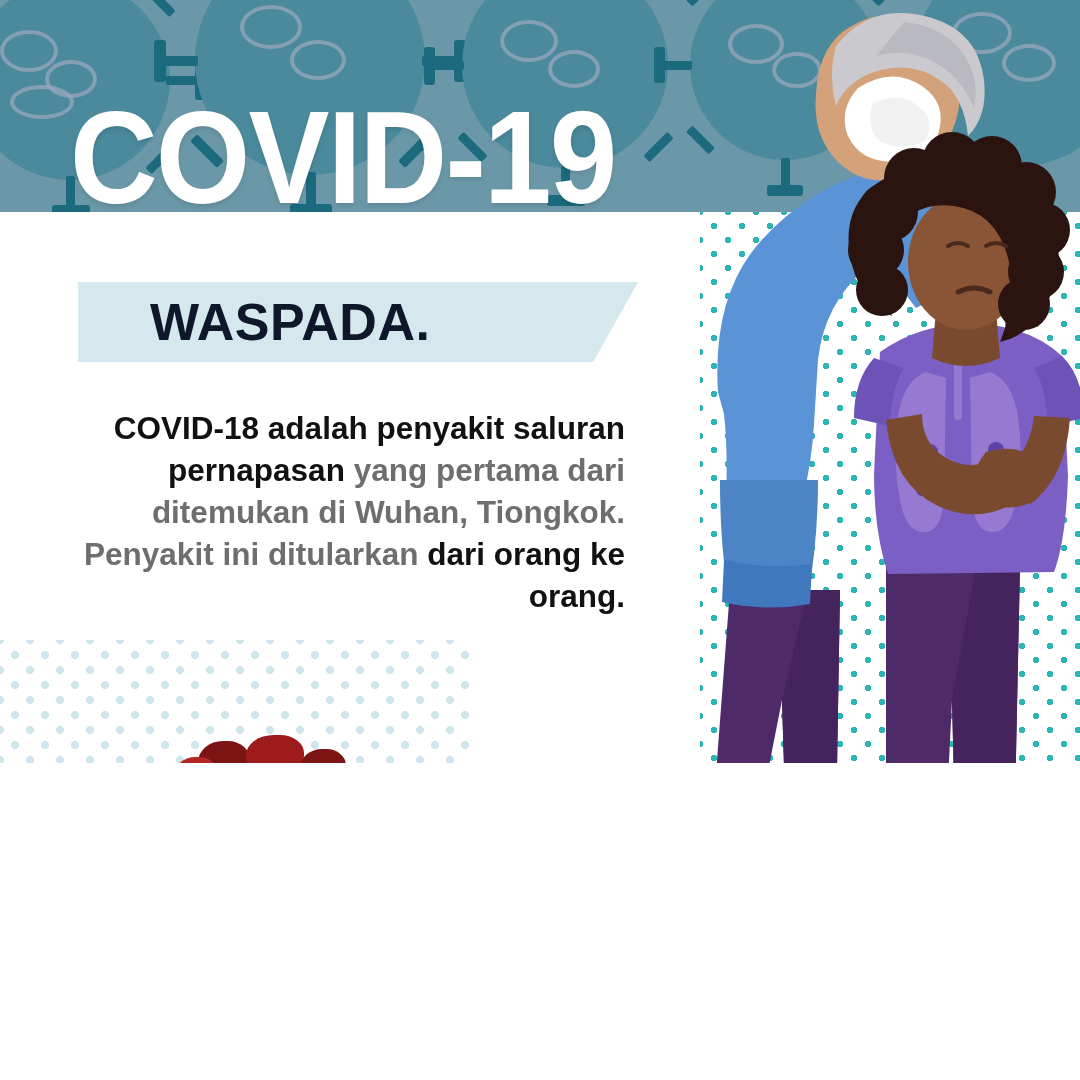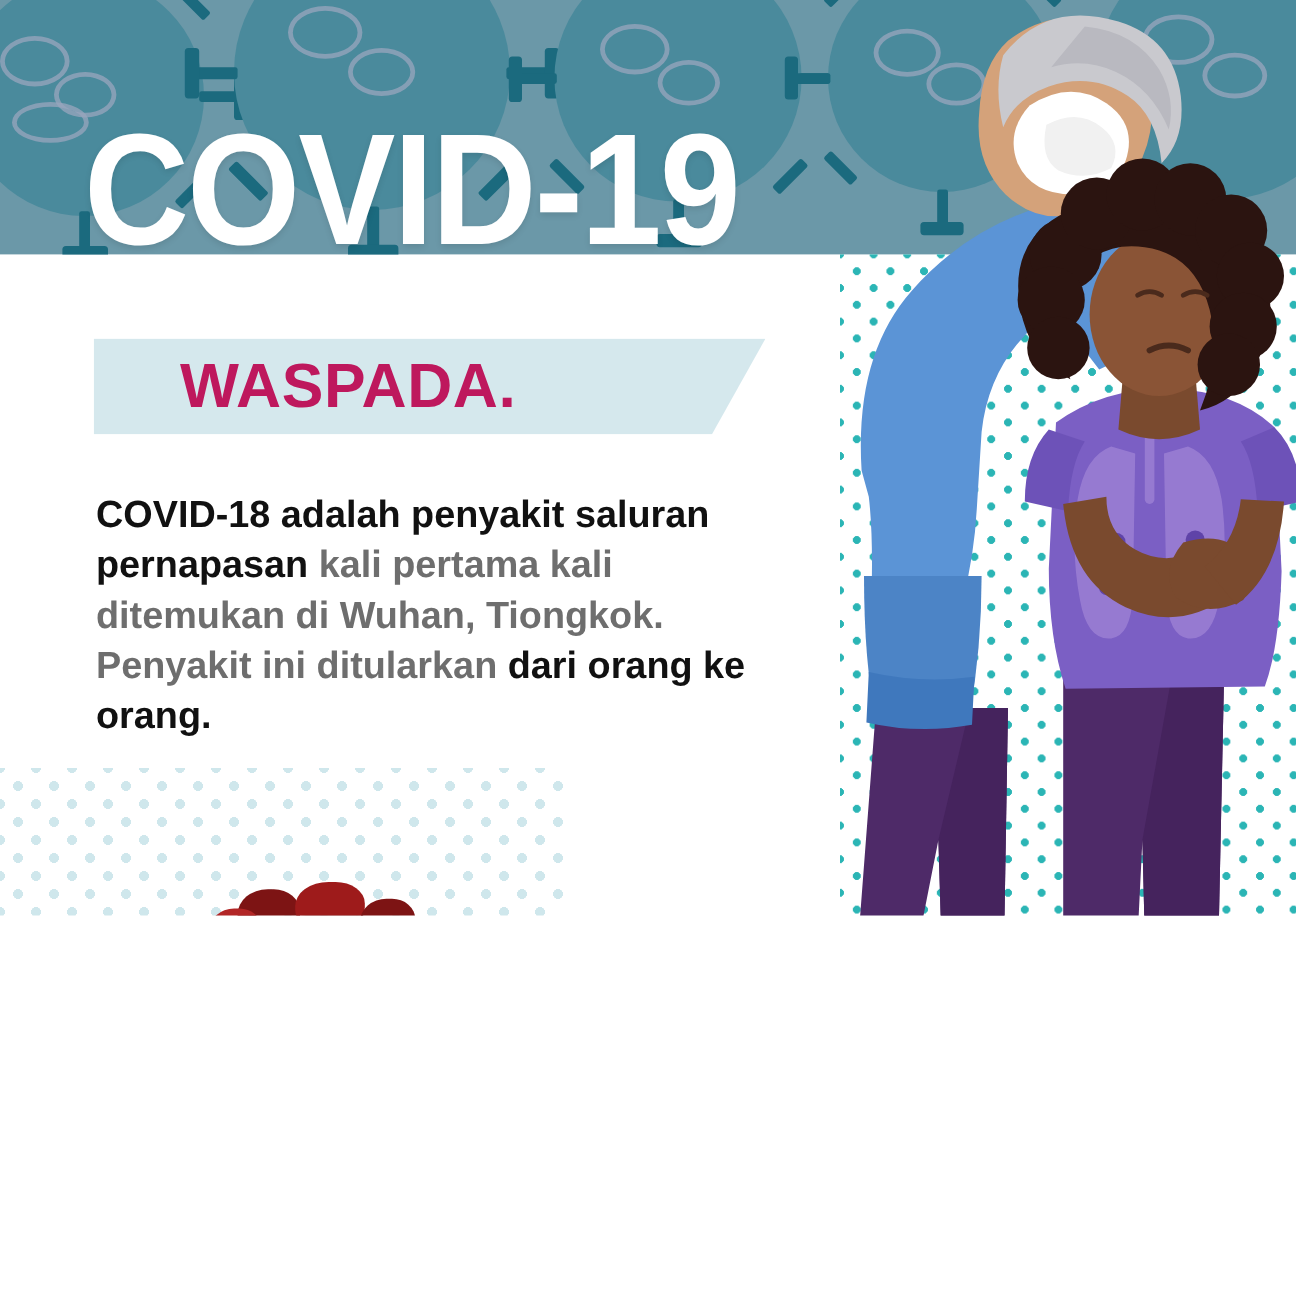--- a/index.html
+++ b/index.html
@@ -2,21 +2,21 @@
 <html><head>
 <meta charset="utf-8">
 <style>
   html,body{margin:0;padding:0;}
   body{
     width:1080px;height:1080px;
     font-family:"Liberation Sans",sans-serif;
     background:#ffffff;
     overflow:hidden;
   }
-  .poster{position:relative;width:1080px;height:763px;overflow:hidden;background:#fff;}
+  .poster{position:relative;width:1080px;height:763px;overflow:hidden;background:#fff;text-align:right;}
 
   
   .header-band{
     position:absolute;left:0;top:0;width:1080px;height:212px;
     background:#6b98a8;overflow:hidden;
   }
   .virus-big{position:absolute;}
   .virus-body{position:absolute;border-radius:50%;background:#4a8a9c;}
   .spike{position:absolute;background:#1b6a7e;border-radius:2px;}
   .spike-head{position:absolute;background:#1b6a7e;border-radius:3px;}
@@ -52,21 +52,21 @@
   
   .banner{
     position:absolute;left:78px;top:282px;width:560px;height:80px;
     background:#d5e8ed;
     clip-path:polygon(0 0, 100% 0, 92% 100%, 0 100%);
   }
   .banner-text{
     position:absolute;left:78px;top:282px;width:560px;height:80px;
     display:flex;align-items:center;
     padding-left:72px;box-sizing:border-box;
-    font-size:52px;font-weight:bold;color:#be185d;
+    font-size:52px;font-weight:bold;color:#0f172a;
     letter-spacing:.5px;
   }
 
   
   .body-copy{
     position:absolute;left:80px;top:408px;width:545px;
     font-size:31.5px;line-height:1.33;
     color:#6e6e6e;font-weight:bold;
   }
   .body-copy b{color:#111111;font-weight:bold;}
@@ -200,21 +200,21 @@
   <div class="dots-teal" style="left:700px;top:212px;width:380px;height:580px;"></div>
 
   <div class="dots-pale" style="left:0px;top:640px;width:470px;height:295px;"></div>
 
   <div class="covid-title">COVID-19</div>
 
   <div class="banner"></div>
   <div class="banner-text">WASPADA.</div>
 
   <div class="body-copy">
-    <b>COVID-18 adalah penyakit saluran pernapasan</b><span class="reg"> kali pertama kali ditemukan di Wuhan, Tiongkok. Penyakit ini ditularkan </span><b>dari orang ke orang.</b>
+    <b>COVID-18 adalah penyakit saluran pernapasan</b><span class="reg"> yang pertama dari ditemukan di Wuhan, Tiongkok. Penyakit ini ditularkan </span><b>dari orang ke orang.</b>
   </div>
 
   <div class="virus-photo">
     <div class="vp-core"></div>
     <div class="vp-grain"></div>
 
     <div class="spk d" style="left:120px;top:6px;width:52px;height:44px;"></div>
     <div class="spk" style="left:168px;top:0px;width:58px;height:42px;"></div>
     <div class="spk l" style="left:96px;top:22px;width:44px;height:40px;"></div>
     <div class="spk d" style="left:222px;top:14px;width:46px;height:40px;"></div>

